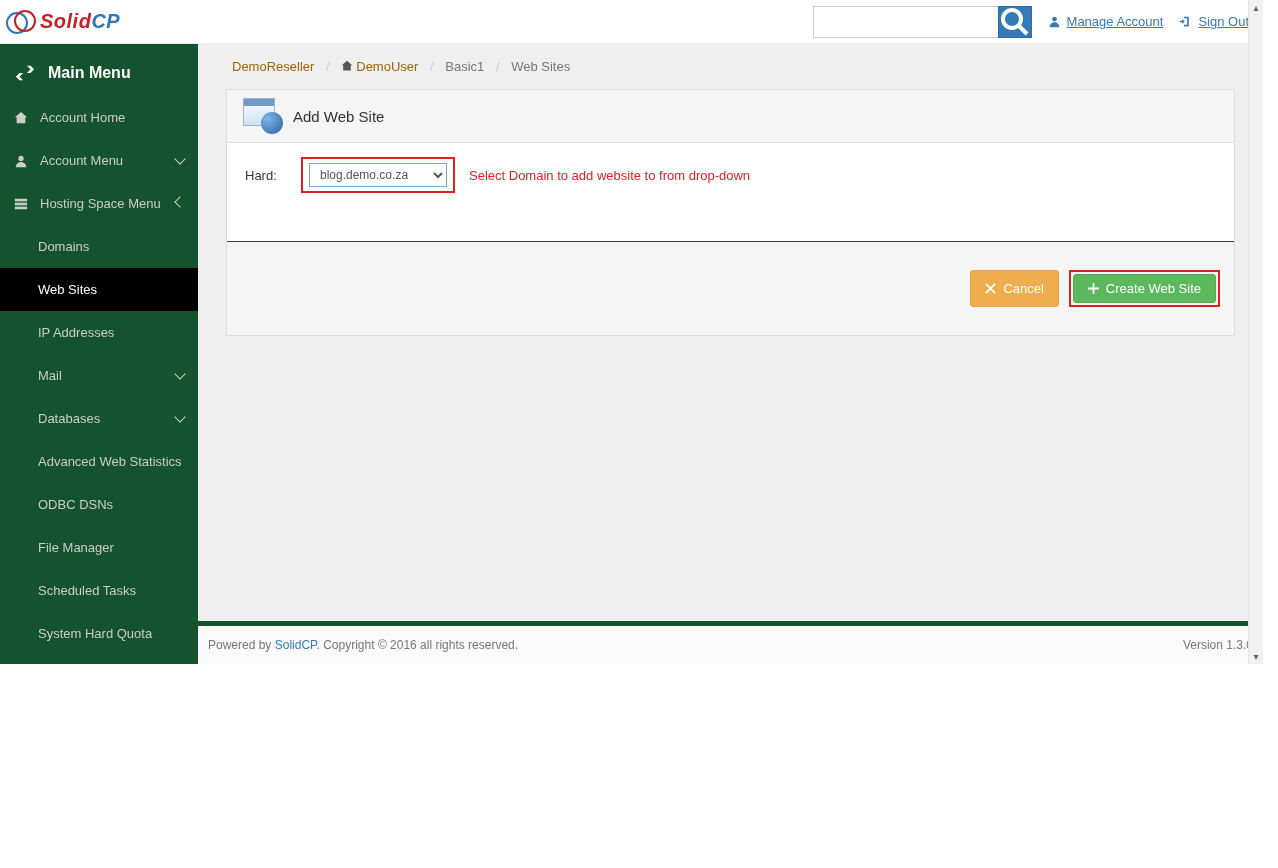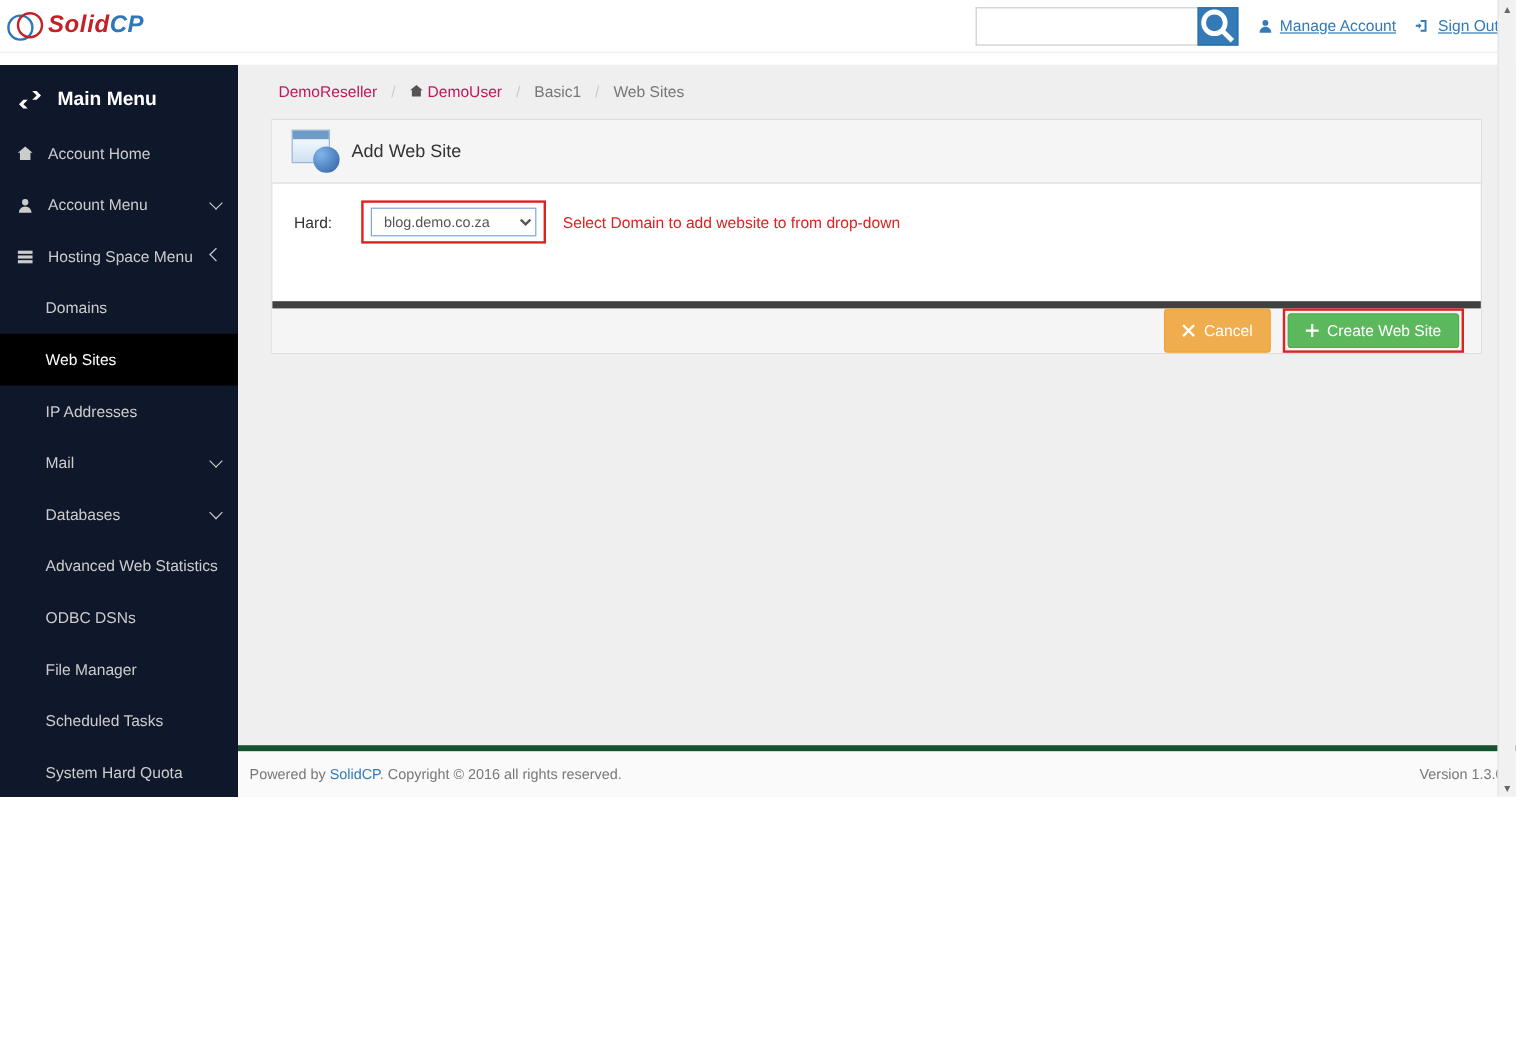--- a/index.html
+++ b/index.html
@@ -1,69 +1,69 @@
 <!DOCTYPE html>
 <html><head>
 <meta charset="utf-8">
 <style>
   * { box-sizing: border-box; margin: 0; padding: 0; }
   body { font-family: "Helvetica Neue", Helvetica, Arial, sans-serif; font-size: 13px; color: #333; background: #fff; }
-  .viewport { width: 1263px; height: 664px; display: flex; flex-direction: column; position: relative; gap: 10px; }
+  .viewport { width: 1263px; height: 664px; display: flex; flex-direction: column; position: relative; }
 
   
   .topbar { height: 44px; display: flex; align-items: center; padding: 0 14px 0 6px; border-bottom: 1px solid #eee; }
   .logo { display: flex; align-items: center; font-weight: bold; font-size: 20px; font-style: italic; letter-spacing: 0.5px; }
   .logo .mark { width: 30px; height: 24px; position: relative; margin-right: 4px; }
   .logo .mark .ring { position: absolute; border: 2.5px solid; border-radius: 50%; width: 22px; height: 22px; }
   .logo .mark .r1 { border-color: #2f77b8; left: 0; top: 2px; }
   .logo .mark .r2 { border-color: #c42027; left: 8px; top: 0; }
   .logo .solid { color: #c42027; }
   .logo .cp { color: #2f77b8; }
   .top-right { margin-left: auto; display: flex; align-items: center; gap: 16px; }
   .search-wrap { display: flex; }
   .search-input { width: 185px; height: 32px; border: 1px solid #ccc; border-right: none; padding: 0 8px; font-size: 13px; }
   .search-btn { width: 34px; height: 32px; background: #337ab7; color: #fff; border: 1px solid #2e6da4; display: flex; align-items: center; justify-content: center; cursor: pointer; }
   .top-link { color: #337ab7; cursor: pointer; display: flex; align-items: center; gap: 6px; font-size: 13px; text-decoration: underline; }
   .top-link svg { width: 13px; height: 13px; fill: #337ab7; }
 
   
   .body { flex: 1; display: flex; min-height: 0; }
-  .sidebar { width: 198px; background: #0f172a; color: #ccc; padding-top: 6px; overflow-y: auto; }
+  .sidebar { width: 198px; background: #14532d; color: #ccc; padding-top: 6px; overflow-y: auto; }
   .side-header { display: flex; align-items: center; gap: 12px; padding: 14px 14px; color: #fff; font-size: 16px; font-weight: bold; }
   .side-header svg { width: 22px; height: 16px; fill: #fff; }
   .nav-item { display: flex; align-items: center; gap: 12px; padding: 14px 14px; cursor: pointer; color: #ccc; font-size: 13px; position: relative; }
   .nav-item.sub { padding-left: 38px; }
   .nav-item.active { background: #000; color: #fff; }
   .nav-item svg.ico { width: 14px; height: 14px; fill: #ccc; flex: none; }
   .nav-item .label { flex: 1; }
   .nav-item .chev { width: 8px; height: 8px; border-right: 1.5px solid #ccc; border-bottom: 1.5px solid #ccc; transform: rotate(45deg); margin-top: -4px; }
   .nav-item .chev.left { transform: rotate(135deg); }
 
   
   .content { flex: 1; background: #efefef; display: flex; flex-direction: column; position: relative; }
   .breadcrumbs { padding: 15px 34px; color: #777; font-size: 13px; }
-  .breadcrumbs a { color: #be185d; text-decoration: none; cursor: pointer; }
+  .breadcrumbs a { color: #a16207; text-decoration: none; cursor: pointer; }
   .breadcrumbs .sep { padding: 0 8px; color: #ccc; }
   .breadcrumbs svg { width: 12px; height: 12px; fill: #555; vertical-align: -1px; margin-right: 3px; }
 
   .panel { margin: 0 28px 12px 28px; border: 1px solid #ddd; background: #fff; }
   .panel-head { background: #f5f5f5; border-bottom: 1px solid #ddd; padding: 8px 16px; display: flex; align-items: center; gap: 10px; font-size: 15px; color: #333; }
   .wwwicon { width: 40px; height: 36px; position: relative; }
   .wwwicon .win { position:absolute; left:0; top:0; width:32px; height:28px; border:1px solid #9bb4d1; background:linear-gradient(#fff,#cfe1f4); }
   .wwwicon .win:before { content:""; position:absolute; top:0; left:0; right:0; height:7px; background:#6f9cc7; }
   .wwwicon .globe { position:absolute; right:0; bottom:0; width:22px; height:22px; border-radius:50%; background:radial-gradient(circle at 30% 30%, #7fb6ea, #2b5fa0); }
 
   .panel-body { padding: 14px 18px 48px 18px; }
   .form-row { display: flex; align-items: center; }
   .form-row label { width: 56px; color: #333; }
   .combo-wrap { border: 2px solid #d22; padding: 4px 6px; display: inline-flex; }
   .combo { width: 138px; height: 24px; border: 1px solid #7aa7d6; padding: 0 6px; color: #555; font-size: 12px; background:#fff; }
   .hint { color: #d22; margin-left: 14px; font-size: 13px; }
 
-  .panel-foot { background: #f5f5f5; border-top: 6px solid #404040; padding: 0 14px; display: flex; justify-content: flex-end; gap: 10px; text-align: right; }
+  .panel-foot { background: #f5f5f5; border-top: 1px solid #404040; padding: 28px 14px; display: flex; justify-content: flex-end; gap: 10px; text-align: right; }
   .btn { display: inline-flex; align-items: center; gap: 7px; padding: 6px 14px; border-radius: 3px; color: #fff; font-size: 13px; cursor: pointer; border: 1px solid transparent; }
   .btn-warning { background: #f0ad4e; border-color: #eea236; }
   .btn-success { background: #5cb85c; border-color: #4cae4c; }
   .btn-outline-red { border: 2px solid #d22; padding: 2px; }
   .btn svg { width: 11px; height: 11px; fill: #fff; }
 
   .footer { padding: 12px 10px; border-top: 5px solid #14532d; background: #fafafa; color: #777; font-size: 12px; display: flex; }
   .footer a { color: #337ab7; text-decoration: none; }
   .footer .ver { margin-left: auto; }
 

